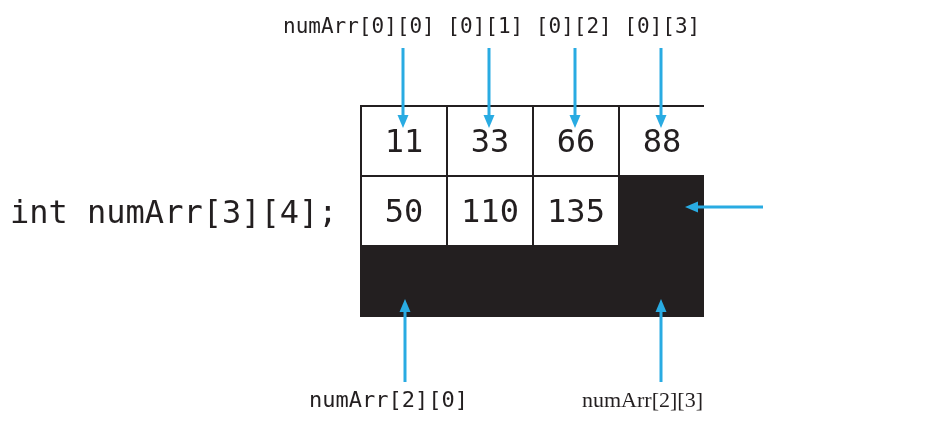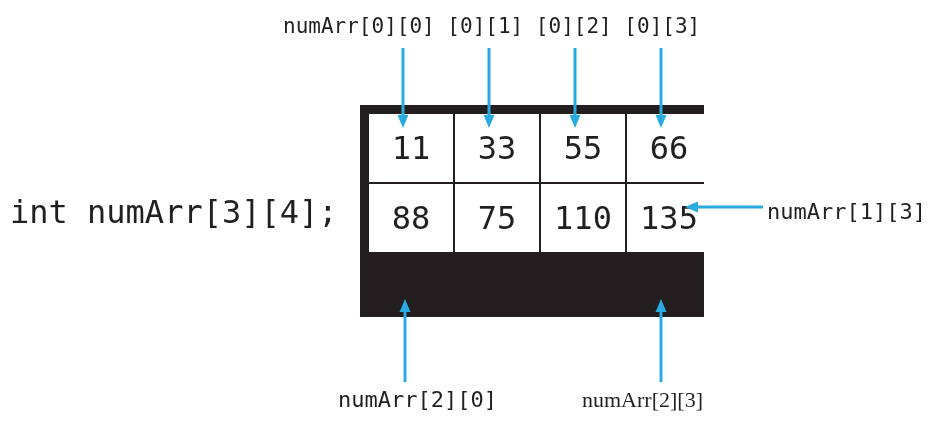--- a/index.html
+++ b/index.html
@@ -20,42 +20,42 @@
   .label {
     position: absolute;
     white-space: pre;
     font-size: 22px;
     line-height: 24px;
     color: var(--ink);
     text-align: center;
   }
   .top-label    { left: 283px; top: 14px;  font-size: 21px; }
   .right-label  { left: 767px; top: 200px; }
-  .bottom-left-label  { left: 338px; top: 388px; }
+  .bottom-left-label  { left: 309px; top: 388px; }
   .bottom-right-label { left: 582px; top: 388px; font-family: Liberation Serif, serif; }
 
   .declaration {
     position: absolute;
     left: 10px; top: 194px;
     font-size: 32px; line-height: 36px;
     white-space: pre;
     color: var(--ink);
     text-align: right;
   }
 
   .array-grid {
     position: absolute;
     left: 360px; top: 105px;
     width: 344px; height: 212px;
     background: var(--ink);
     display: grid;
     grid-template-columns: repeat(4, 84px);
     grid-template-rows: repeat(3, 68px);
     gap: 2px;
-    padding: 9px;
+    padding: 2px;
   }
   .cell {
     background: var(--background);
     display: flex;
     align-items: center;
     justify-content: center;
     font-size: 32px;
     color: var(--ink);
   }
 
@@ -72,29 +72,27 @@
 
 <div class="canvas">
 
   <div class="label top-label">numArr[0][0] [0][1] [0][2] [0][3]</div>
 
   <div class="declaration">int numArr[3][4];</div>
 
   <div class="array-grid">
     <div class="cell">11</div>
     <div class="cell">33</div>
-    <div class="cell">55</div>
     <div class="cell">66</div>
     <div class="cell">88</div>
-    <div class="cell">75</div>
+    <div class="cell">50</div>
     <div class="cell">110</div>
     <div class="cell">135</div>
   </div>
 
-  <div class="label right-label">numArr[1][3]</div>
 
   <div class="label bottom-left-label">numArr[2][0]</div>
   <div class="label bottom-right-label">numArr[2][3]</div>
 
   <svg class="arrows-overlay" viewBox="0 0 950 424" xmlns="http://www.w3.org/2000/svg">
 
     <g>
       <line class="arrow-line" x1="403" y1="48" x2="403" y2="117"></line>
       <polygon class="arrow-head" points="397.5,115 408.5,115 403,128"></polygon>
     </g>

